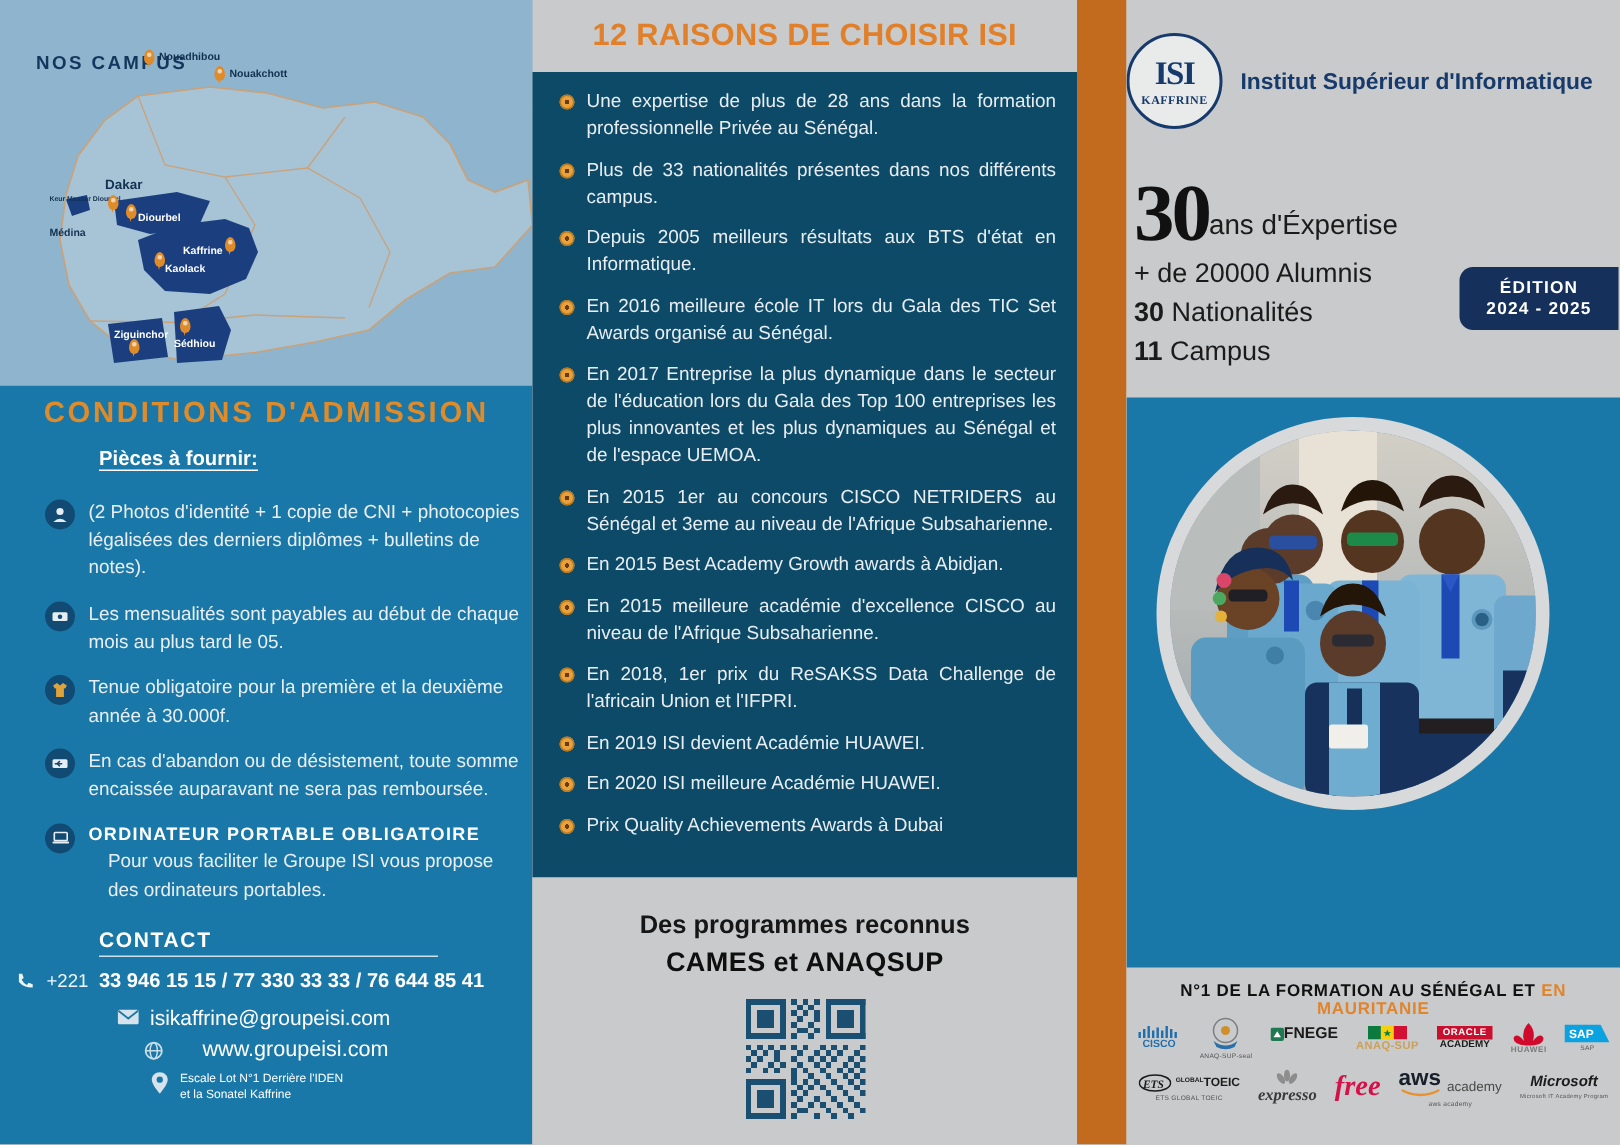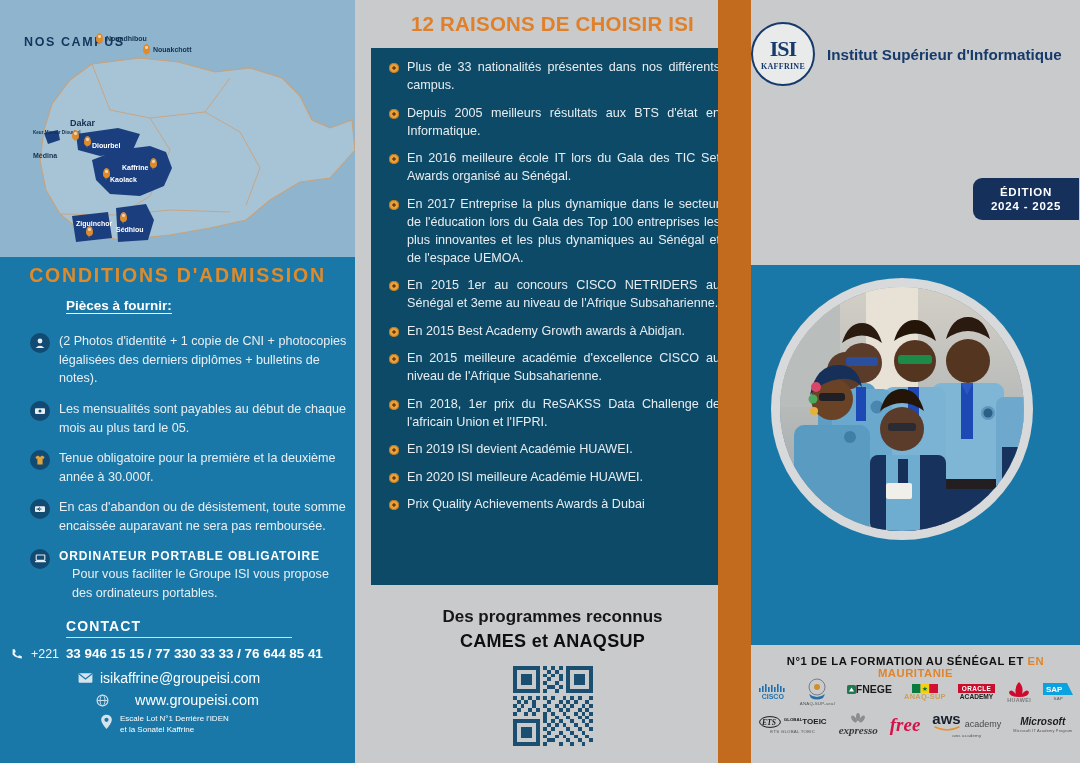--- a/index.html
+++ b/index.html
@@ -38,21 +38,21 @@
       font-weight:bold;letter-spacing:1.1px;border-bottom:1.4px solid #cfe0ea;padding-bottom:3px;}
   .crow{position:absolute;display:flex;align-items:center;gap:7px;color:#fff;}
   .crow .gi{flex:0 0 auto;opacity:.92;display:flex;align-items:center;}
   .c-phone{left:10px;top:646px;font-size:13.4px;font-weight:bold;}
   .c-phone .pfx{font-weight:normal;font-size:12.4px;opacity:.93;}
   .c-mail{left:78px;top:670px;font-size:14px;}
   .c-web{left:96px;top:692px;font-size:14.4px;gap:26px;}
   .c-addr{left:100px;top:714px;font-size:8px;line-height:1.35;align-items:flex-start;}
 
   
-  .panel-mid{position:absolute;left:371px;top:0;width:373px;height:763px;background:#c9cacb;}
+  .panel-mid{position:absolute;left:355px;top:0;width:373px;height:763px;background:#c9cacb;}
   .mid-head{position:absolute;left:0;top:0;width:363px;height:48px;display:flex;align-items:center;justify-content:center;}
   .mid-head h2{margin:0;color:#e0802a;font-size:20.5px;font-weight:bold;letter-spacing:.2px;}
   .mid-body{position:absolute;left:0;top:48px;width:363px;height:537px;background:#0d4a68;padding:10px 0 0 0;box-sizing:border-box;}
   .reasons{margin:0;padding:0;list-style:none;}
   .reasons li{display:flex;gap:8px;padding:0 14px 0 18px;margin-bottom:9.5px;}
   .bull{flex:0 0 auto;width:10px;height:10px;border-radius:50%;margin-top:5px;
       background:radial-gradient(circle at 50% 50%,#6b3a10 0 22%,#e9a13b 23% 100%);
       box-shadow:0 0 0 1px #b9791f inset;}
   .rtx{color:#e7edf1;font-size:12.6px;line-height:1.43;text-align:justify;}
   .mid-foot{position:absolute;left:0;top:585px;width:363px;height:178px;background:#c9cacb;text-align:center;}
@@ -277,20 +277,24 @@
       </span>
     </div>
   </div>
 
   <div class="panel-mid">
     <div class="mid-head">
       <h2>12 RAISONS DE CHOISIR ISI</h2>
     </div>
     <div class="mid-body">
       <ul class="reasons">
+        <li>
+            <span class="bull"></span>
+            <span class="rtx">Une expertise de plus de 28 ans dans la formation professionnelle Privée au Sénégal.</span>
+          </li>
         <li>
             <span class="bull"></span>
             <span class="rtx">Plus de 33 nationalités présentes dans nos différents campus.</span>
           </li>
         <li>
             <span class="bull"></span>
             <span class="rtx">Depuis 2005 meilleurs résultats aux BTS d'état en Informatique.</span>
           </li>
         <li>
             <span class="bull"></span>
@@ -461,20 +465,28 @@
   <div class="panel-right">
 
     <div class="logo-row">
       <div class="logo">
         <span class="l1">ISI</span>
         <span class="l2">KAFFRINE</span>
       </div>
       <div class="inst">Institut Supérieur d'Informatique</div>
     </div>
 
+    <div class="stats">
+      <div>
+        <span class="s30">30</span><span class="s30s">ans d'Éxpertise</span>
+      </div>
+      <div class="srow">+ de 20000 Alumnis</div>
+      <div class="srow"><b>30</b> <span>Nationalités</span></div>
+      <div class="srow"><b>11</b> <span>Campus</span></div>
+    </div>
 
     <div class="edition">
       <span class="e1">ÉDITION</span>
       <span class="e2">2024 - 2025</span>
     </div>
 
     <div class="photo-bg"></div>
     <div class="photo-ring">
       <div class="photo">
         <svg width="244" height="244" viewBox="0 0 244 244">

